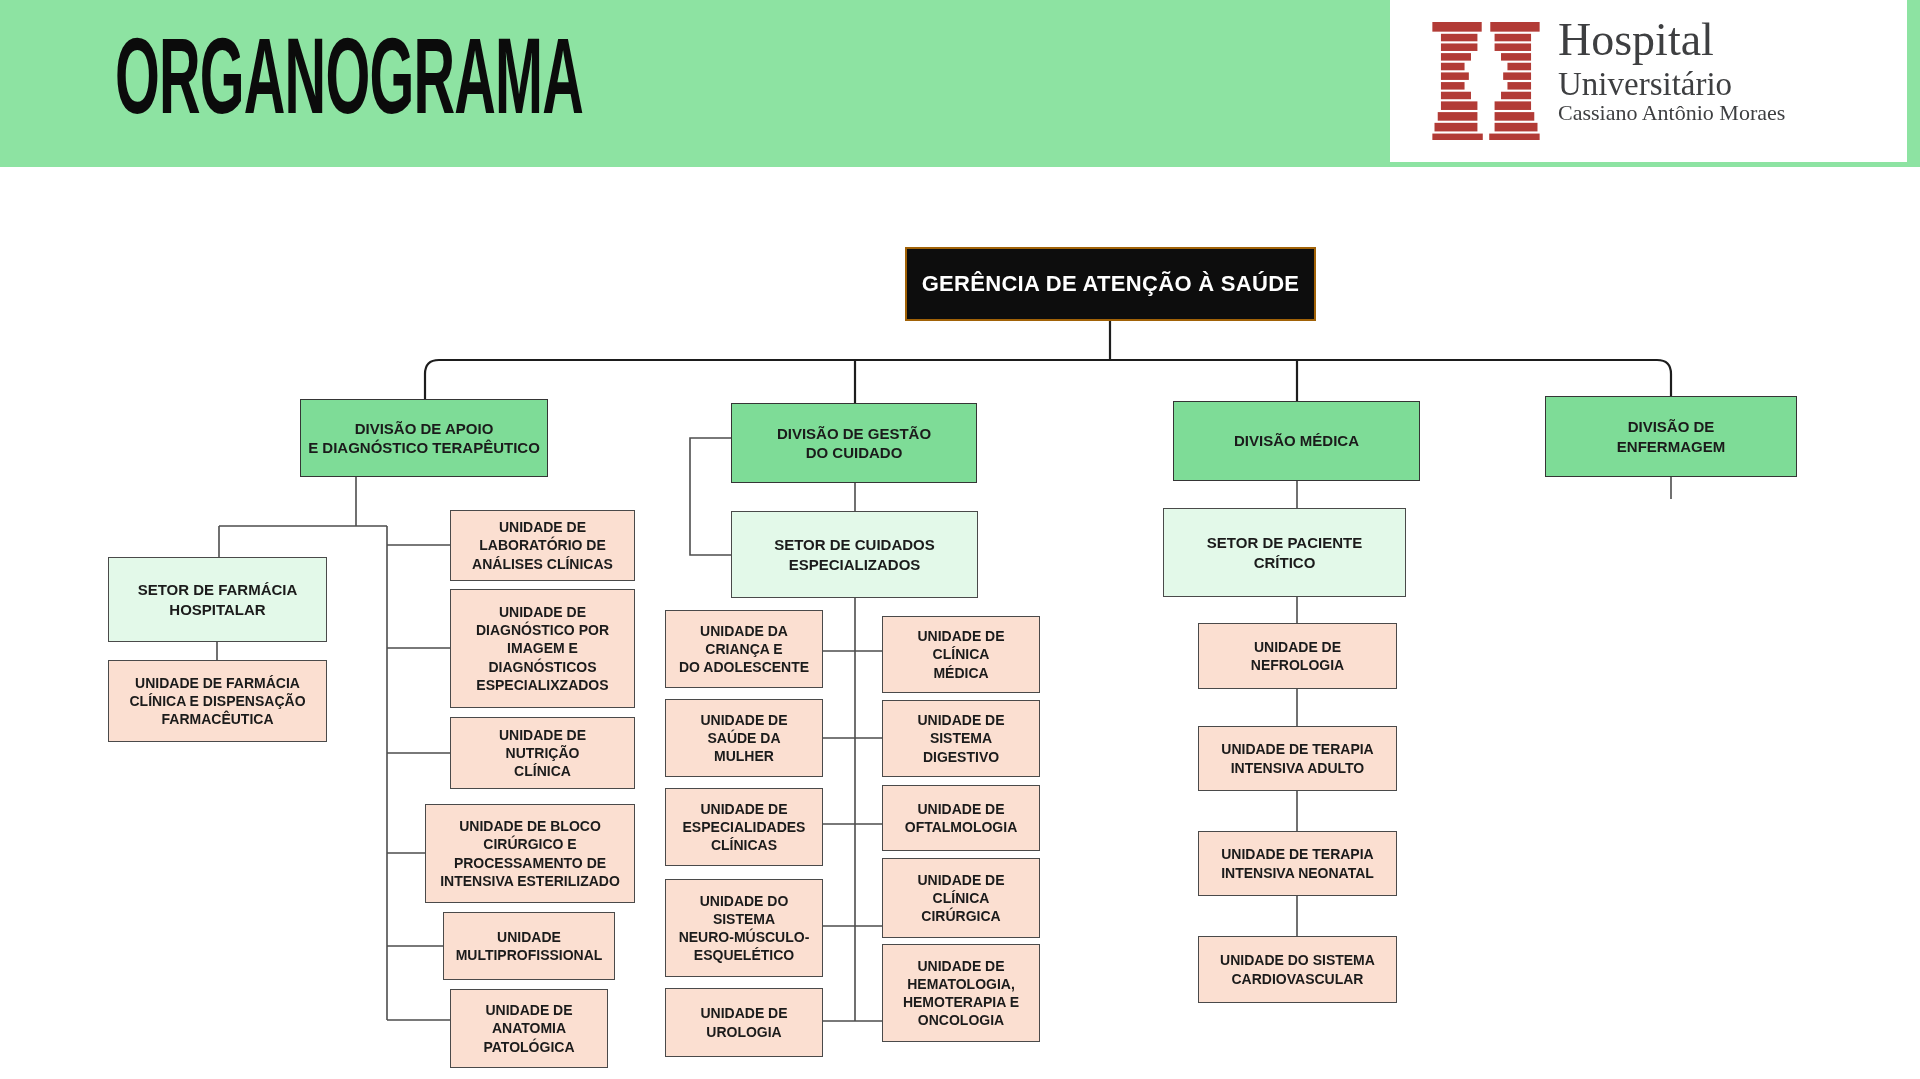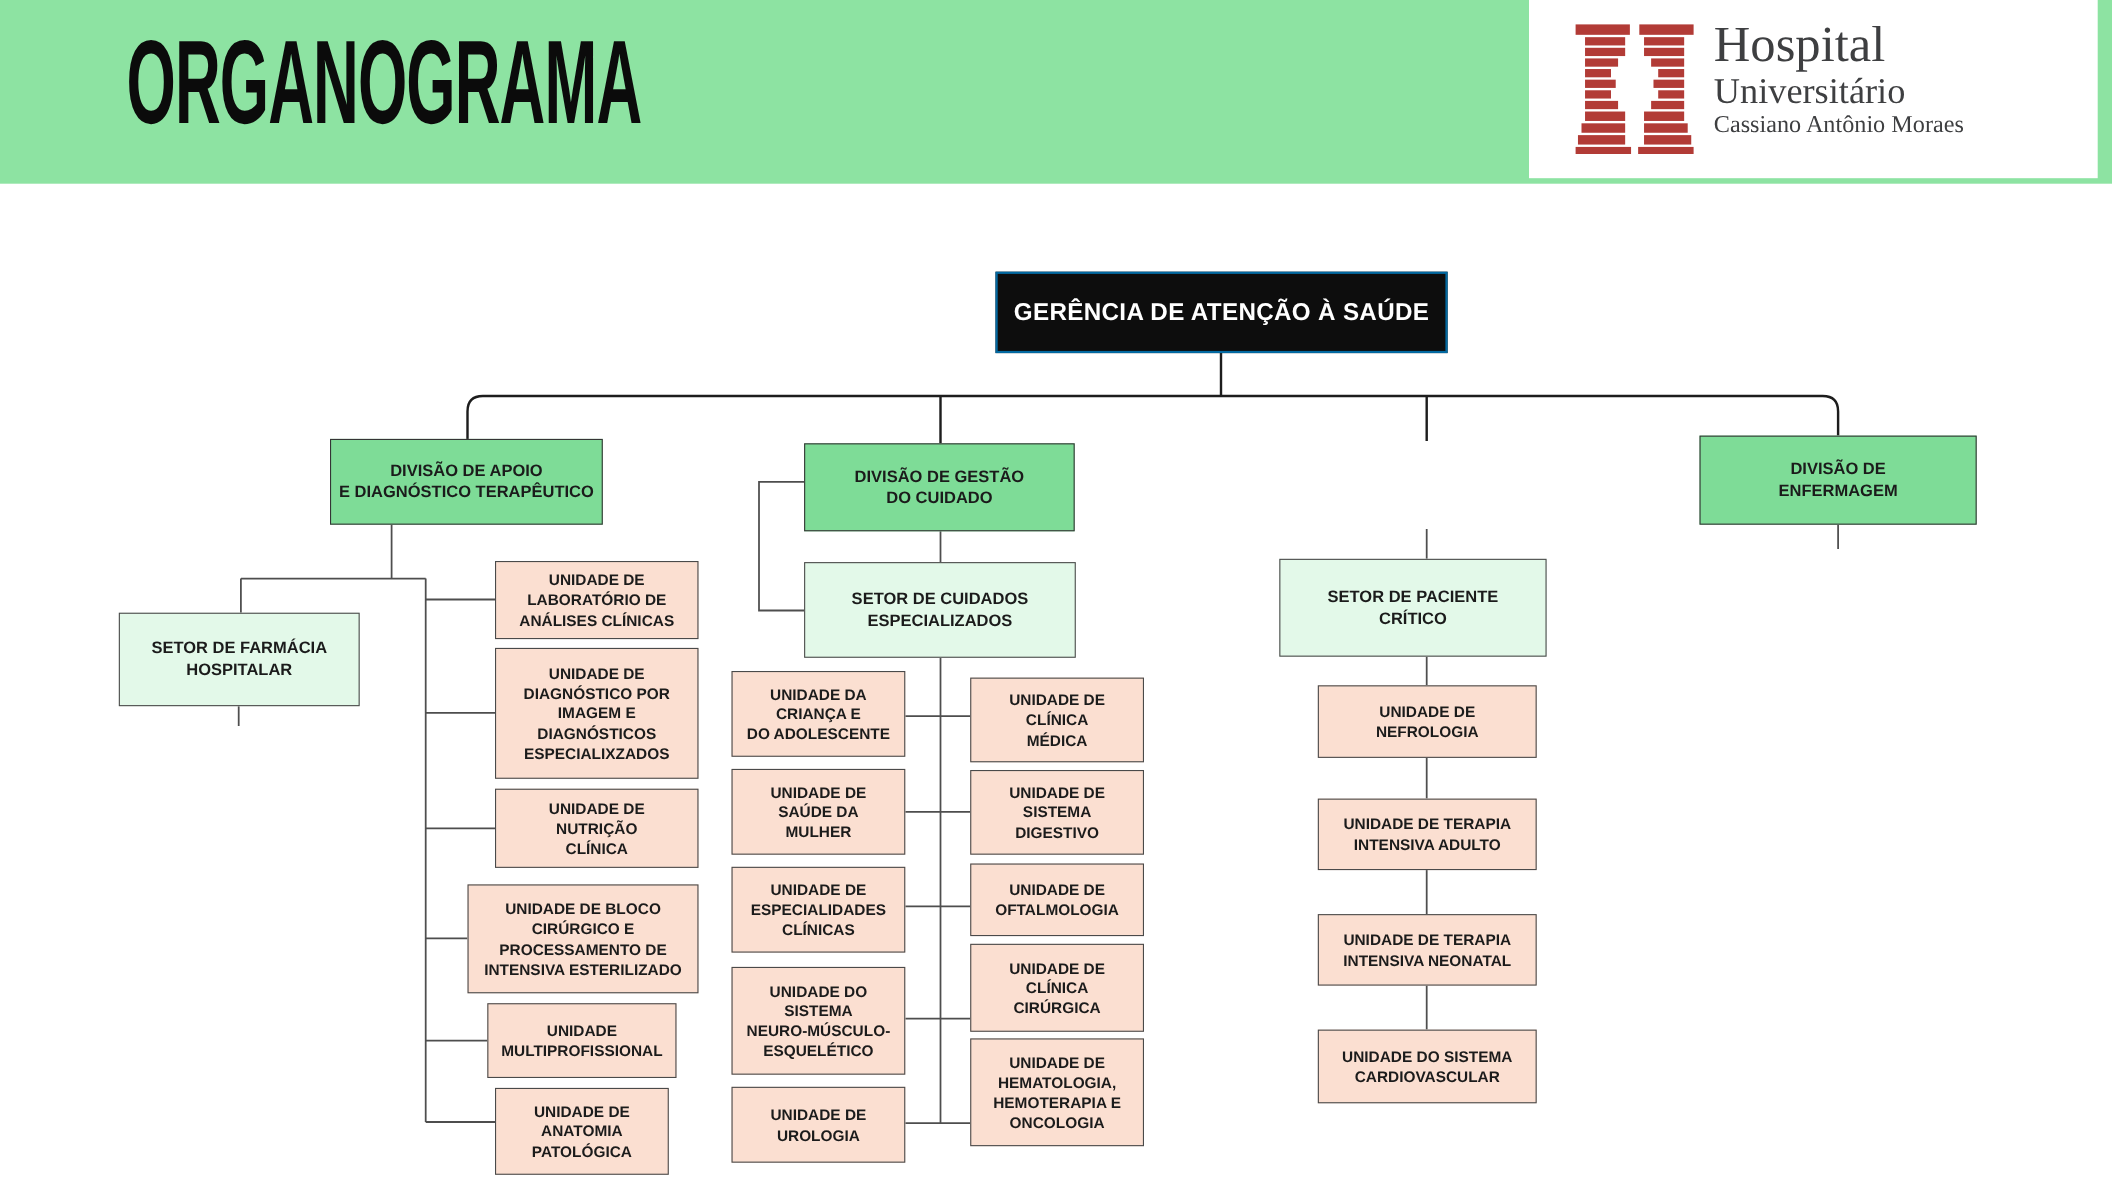--- a/index.html
+++ b/index.html
@@ -13,21 +13,21 @@
   .logo-icon{position:absolute;left:33px;top:22px;}
   .logo-text{position:absolute;left:168px;top:14px;color:#3E3F41;font-family:"Liberation Serif",serif;}
   .logo-l1{font-size:46px;line-height:52px;}
   .logo-l2{font-size:33px;line-height:36px;}
   .logo-l3{font-size:22px;line-height:22px;}
   
   #wires{position:absolute;left:0;top:0;pointer-events:none;}
   
   .node{position:absolute;display:flex;align-items:center;justify-content:center;text-align:center;
         white-space:pre-line;box-sizing:border-box;color:#1b1b1b;font-weight:bold;line-height:1.3;}
-  .gerencia{background:#0D0D0D;color:#ffffff;font-size:22px;letter-spacing:.3px;border:2px solid #0369a1;}
+  .gerencia{background:#0D0D0D;color:#ffffff;font-size:22px;letter-spacing:.3px;border:2px solid #a16207;}
   .divisao{background:#7EDC97;border:1.6px solid #353535;font-size:15px;}
   .setor{background:#E3F9E9;border:1.5px solid #4a4a4a;font-size:15px;}
   .unidade{background:#FBDFD1;border:1.5px solid #4a4a4a;font-size:14px;}
 </style>
 </head>
 <body>
 
 <div id="stage">
 
   <div class="band"></div>
@@ -82,25 +82,29 @@
              M1297 481 V508 M1297 597 V623 M1297 689 V726 M1297 791 V831 M1297 896 V936
              M1671 477 V499" fill="none" stroke="#4e4e4e" stroke-width="1.6"></path>
   </svg>
 
   <div class="node gerencia" style="left:905px;top:247px;width:411px;height:74px">GERÊNCIA DE ATENÇÃO À SAÚDE</div>
 
   <div class="node divisao" style="left:300px;top:399px;width:248px;height:78px">DIVISÃO DE APOIO
 E DIAGNÓSTICO TERAPÊUTICO</div>
   <div class="node divisao" style="left:731px;top:403px;width:246px;height:80px">DIVISÃO DE GESTÃO
 DO CUIDADO</div>
+  <div class="node divisao" style="left:1173px;top:401px;width:247px;height:80px">DIVISÃO MÉDICA</div>
   <div class="node divisao" style="left:1545px;top:396px;width:252px;height:81px">DIVISÃO DE
 ENFERMAGEM</div>
 
   <div class="node setor" style="left:108px;top:557px;width:219px;height:85px">SETOR DE FARMÁCIA
 HOSPITALAR</div>
+  <div class="node unidade" style="left:108px;top:660px;width:219px;height:82px">UNIDADE DE FARMÁCIA
+CLÍNICA E DISPENSAÇÃO
+FARMACÊUTICA</div>
   <div class="node unidade" style="left:450px;top:510px;width:185px;height:71px">UNIDADE DE
 LABORATÓRIO DE
 ANÁLISES CLÍNICAS</div>
   <div class="node unidade" style="left:450px;top:589px;width:185px;height:119px">UNIDADE DE
 DIAGNÓSTICO POR
 IMAGEM E
 DIAGNÓSTICOS
 ESPECIALIXZADOS</div>
   <div class="node unidade" style="left:450px;top:717px;width:185px;height:72px">UNIDADE DE
 NUTRIÇÃO

